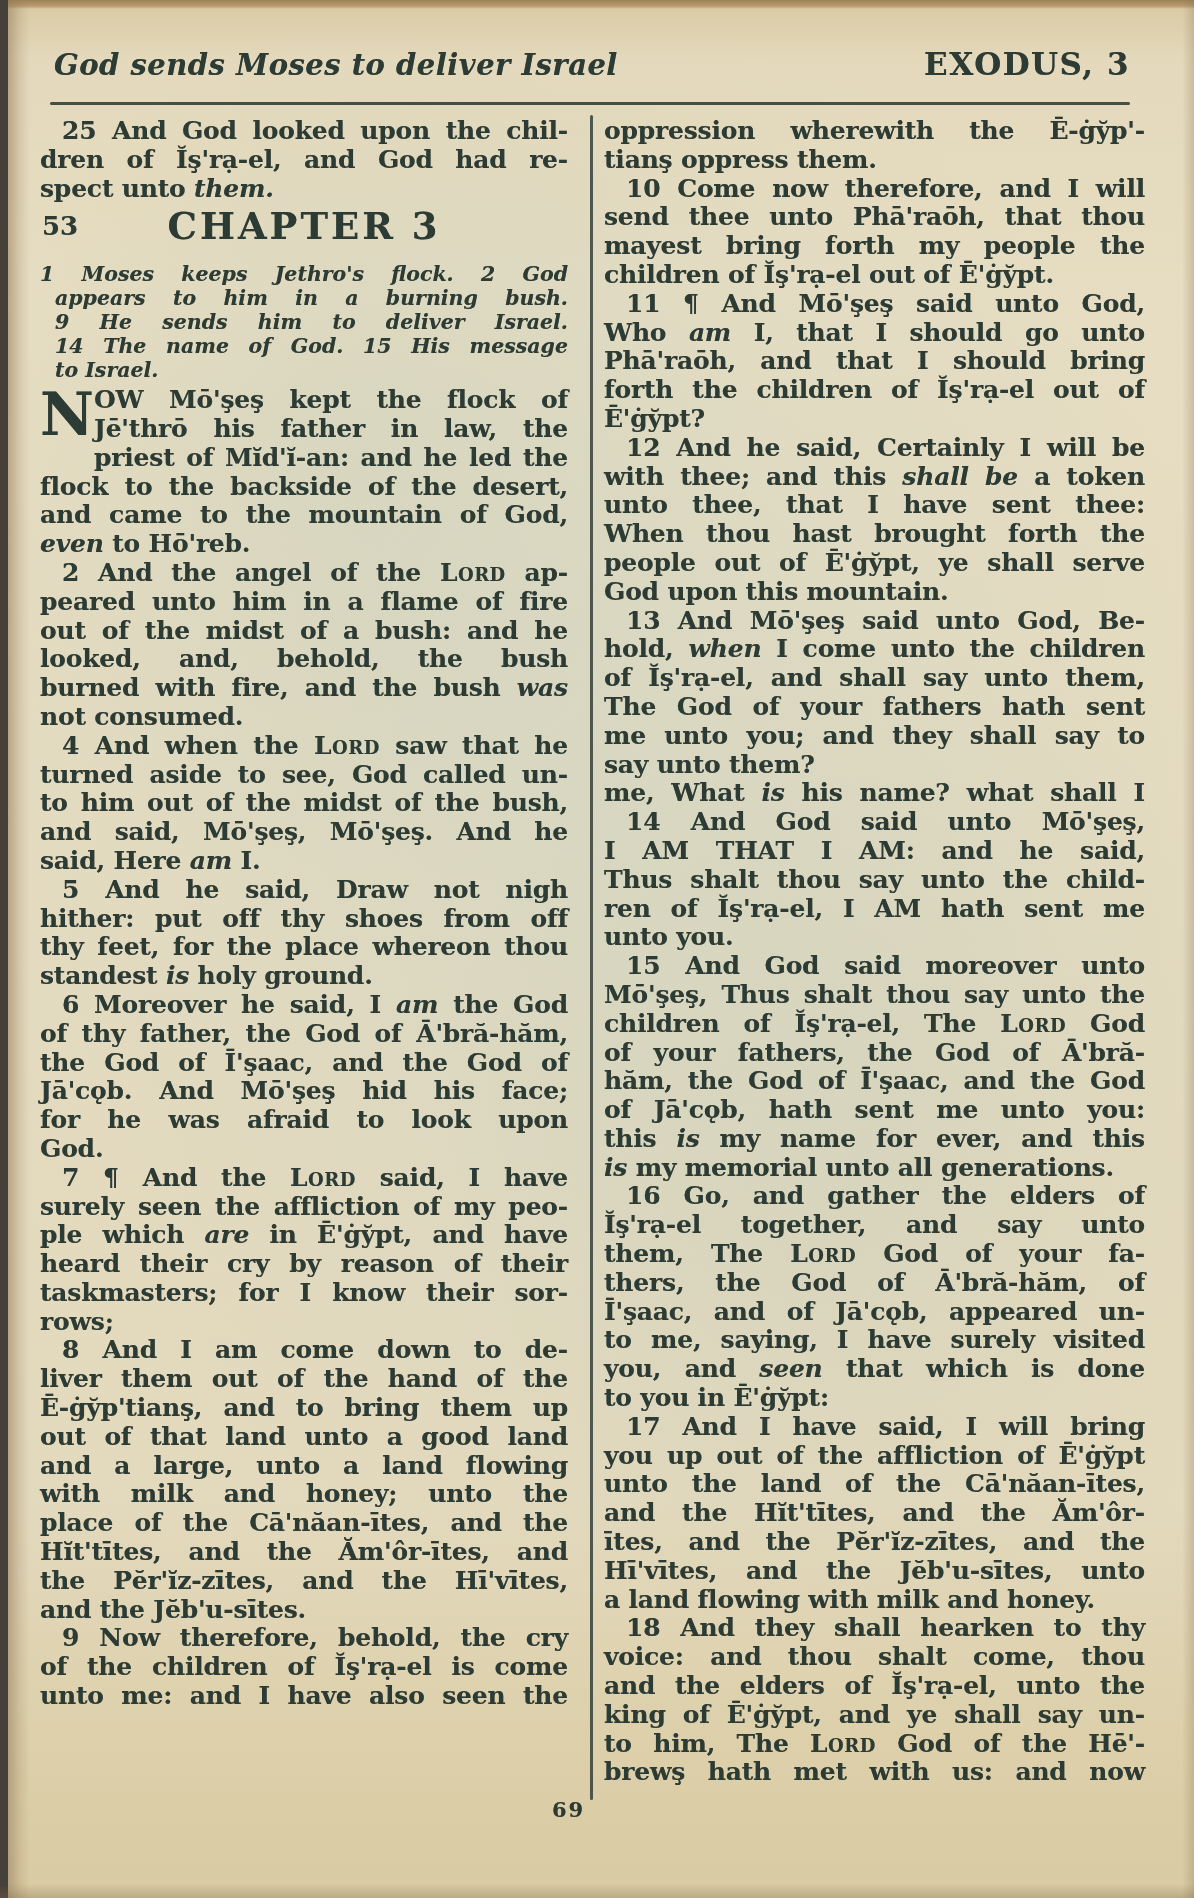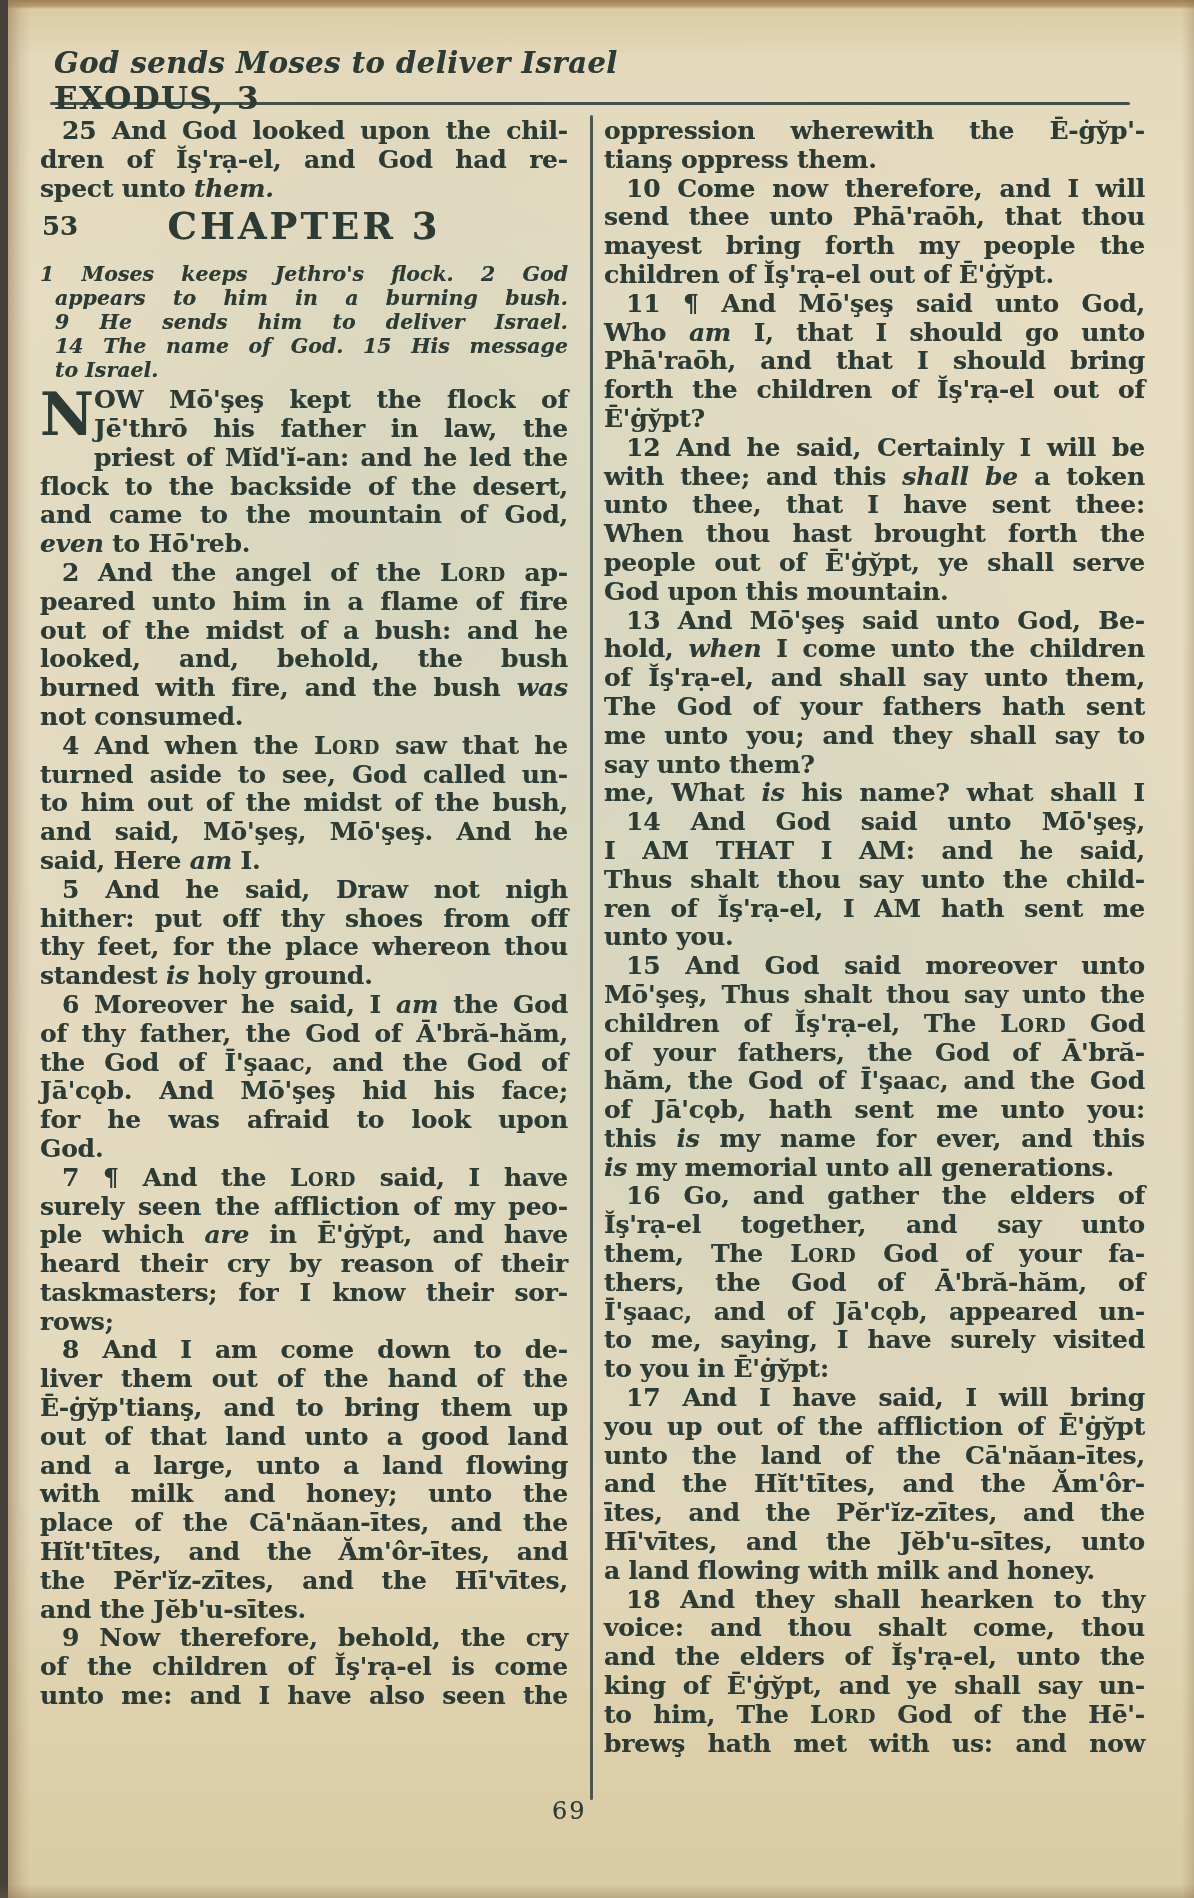--- a/index.html
+++ b/index.html
@@ -23,21 +23,21 @@
   .spine-edge{position:absolute;left:0;top:0;width:8px;height:100%;background:var(--spine);}
   .spine-fade{position:absolute;left:8px;top:0;width:22px;height:100%;
     background:linear-gradient(to right,rgba(148,122,86,0.55),rgba(148,122,86,0.18) 55%,rgba(148,122,86,0));}
   .right-fade{position:absolute;right:0;top:0;width:12px;height:100%;
     background:linear-gradient(to left,rgba(140,115,80,0.30),rgba(140,115,80,0));}
   .bottom-fade{position:absolute;left:0;bottom:0;width:100%;height:14px;
     background:linear-gradient(to top,rgba(130,105,70,0.35),rgba(130,105,70,0));}
 
   
   .running-head{position:absolute;left:54px;right:64px;top:46px;
-    display:flex;justify-content:space-between;align-items:baseline;flex-direction:column;}
+    display:flex;justify-content:space-between;align-items:baseline;}
   .running-title{font-style:italic;font-weight:bold;font-size:29px;letter-spacing:0.5px;
     text-shadow:0 0 0.5px rgba(45,59,53,0.55);}
   .book-ref{font-weight:bold;font-size:31px;letter-spacing:1.5px;
     text-shadow:0 0 0.5px rgba(45,59,53,0.55);}
   .head-rule{position:absolute;left:50px;top:102px;width:1080px;height:3px;
     background:var(--ink);opacity:0.88;border-radius:2px;}
 
   
   .col{position:absolute;top:117px;font-size:25px;line-height:28.8px;font-weight:bold;
     letter-spacing:-0.2px;text-shadow:0 0 0.5px rgba(45,59,53,0.5);}
@@ -60,21 +60,21 @@
   .summary{font-style:italic;font-size:20.5px;line-height:24px;margin:2px 0 4px 0;
     letter-spacing:0;}
   .summary .line.hang{margin-left:15px;}
 
   
   .dropcap{float:left;font-weight:bold;font-size:59px;line-height:52px;height:56px;
     width:47px;margin:3px 7px 0 0;letter-spacing:0;}
 
   .sc{font-variant:small-caps;letter-spacing:0.5px;}
 
-  .page-number{position:absolute;left:552px;top:1797px;font-weight:normal;font-size:24px;
+  .page-number{position:absolute;left:552px;top:1797px;font-weight:bold;font-size:21px;
     letter-spacing:2px;text-shadow:0 0 0.5px rgba(45,59,53,0.5);}
 </style>
 </head>
 <body>
 
 <div class="page">
   <div class="top-edge"></div>
   <div class="spine-edge"></div>
   <div class="spine-fade"></div>
   <div class="right-fade"></div>
@@ -218,20 +218,21 @@
         <div class="line">this <i>is</i> my name for ever, and this</div>
         <div class="line last"><i>is</i> my memorial unto all generations.</div>
       </div>
       <div class="block">
         <div class="line ind">16 Go, and gather the elders of</div>
         <div class="line">Ĭş'rạ-el together, and say unto</div>
         <div class="line">them, The <span class="sc">Lord</span> God of your fa-</div>
         <div class="line">thers, the God of Ā'bră-hăm, of</div>
         <div class="line">Ī'şaac, and of Jā'cǫb, appeared un-</div>
         <div class="line">to me, saying, I have surely visited</div>
+        <div class="line">you, and <i>seen</i> that which is done</div>
         <div class="line last">to you in Ē'ġy̆pt:</div>
       </div>
       <div class="block">
         <div class="line ind">17 And I have said, I will bring</div>
         <div class="line">you up out of the affliction of Ē'ġy̆pt</div>
         <div class="line">unto the land of the Cā'năan-ītes,</div>
         <div class="line">and the Hĭt'tītes, and the Ăm'ôr-</div>
         <div class="line">ītes, and the Pĕr'ĭz-zītes, and the</div>
         <div class="line">Hī'vītes, and the Jĕb'u-sītes, unto</div>
         <div class="line last">a land flowing with milk and honey.</div>

